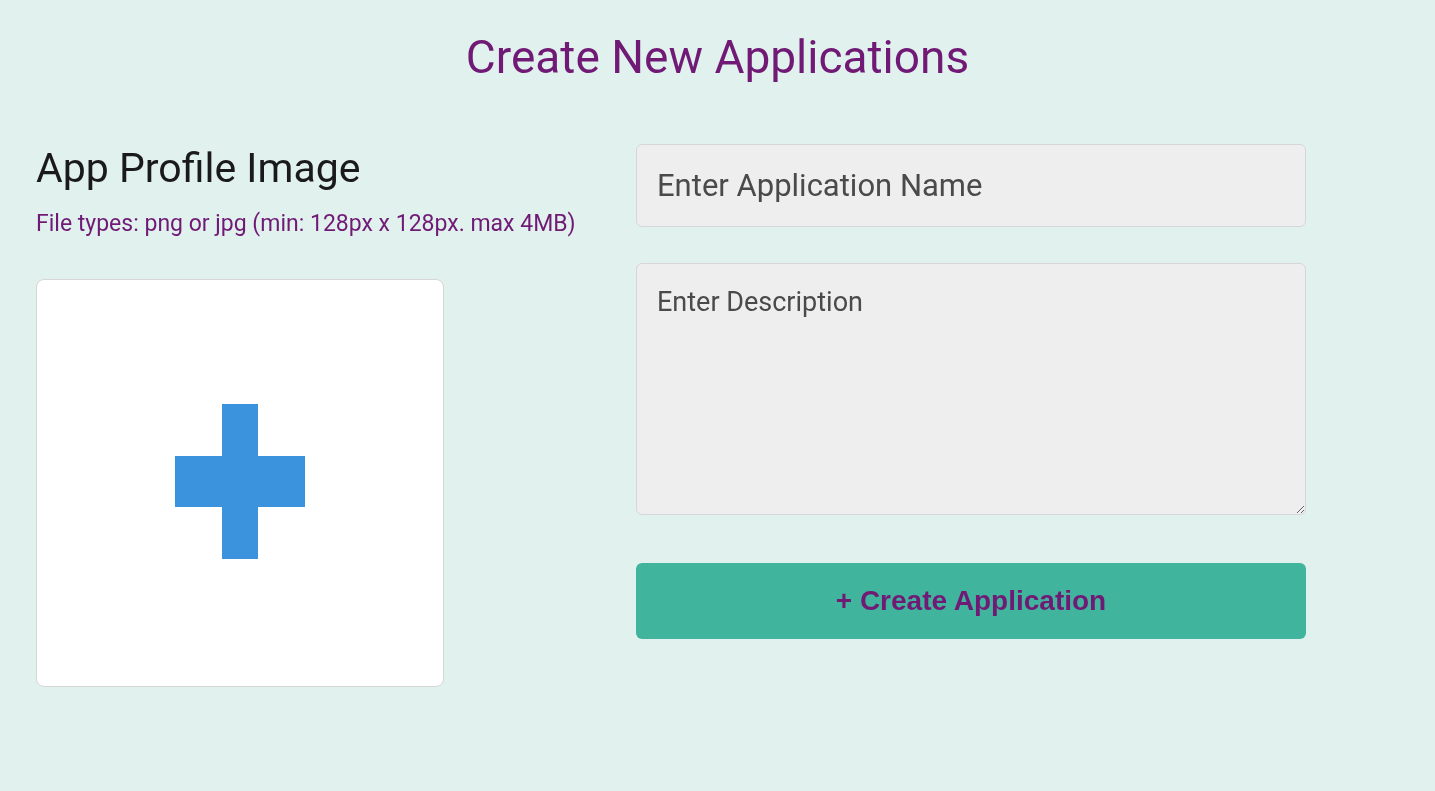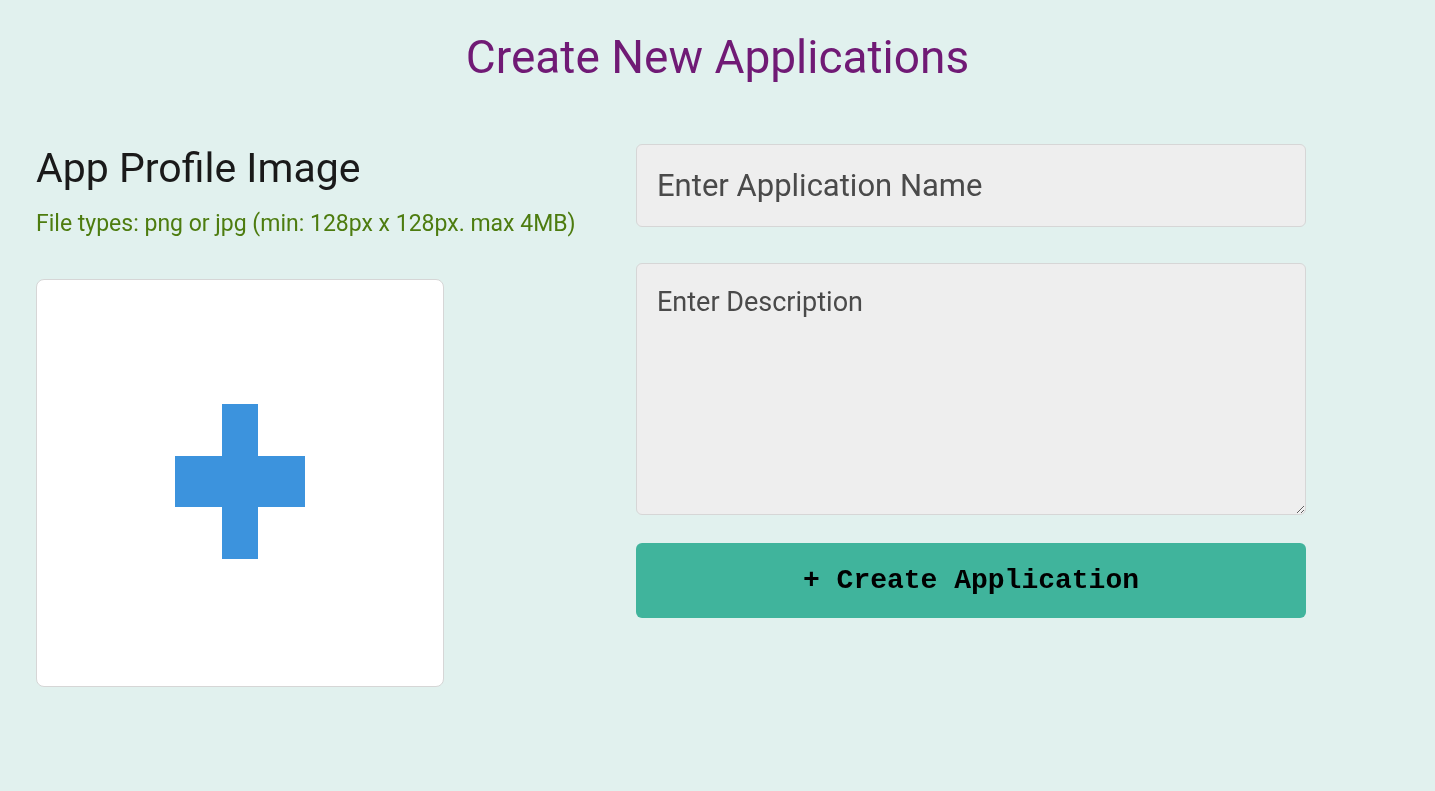--- a/index.html
+++ b/index.html
@@ -32,21 +32,21 @@
       flex: 1;
       max-width: 670px;
     }
     .section-heading {
       color: #1a1a1a;
       font-size: 41px;
       font-weight: 400;
       margin-bottom: 16px;
     }
     .section-hint {
-      color: #4d7c0f;
+      color: #701a75;
       font-size: 23px;
       font-weight: 400;
       line-height: 1.35;
       margin-bottom: 40px;
       max-width: 560px;
     }
     .image-upload-box {
       width: 408px;
       height: 408px;
       background-color: #ffffff;
@@ -79,35 +79,35 @@
       width: 100%;
       height: 252px;
       background-color: #eeeeee;
       border: 1px solid #d6d6d6;
       border-radius: 6px;
       padding: 22px 20px;
       font-size: 27px;
       font-family: inherit;
       color: #3b3b3b;
       resize: vertical;
-      margin-bottom: 24px;
+      margin-bottom: 44px;
     }
     .textarea-input::placeholder {
       color: #4a4a4a;
     }
     .create-button {
       width: 100%;
       background-color: #40b49c;
-      color: #000000;
+      color: #701a75;
       border: none;
       border-radius: 6px;
       padding: 22px 20px;
       font-size: 28px;
       font-weight: 600;
-      font-family: Liberation Mono, monospace;
+      font-family: Liberation Sans, sans-serif;
       cursor: pointer;
       text-align: center;
     }
   </style>
 </head>
 <body>
 
 <h1 class="page-title">Create New Applications</h1>
 
 <div class="content-wrapper">

